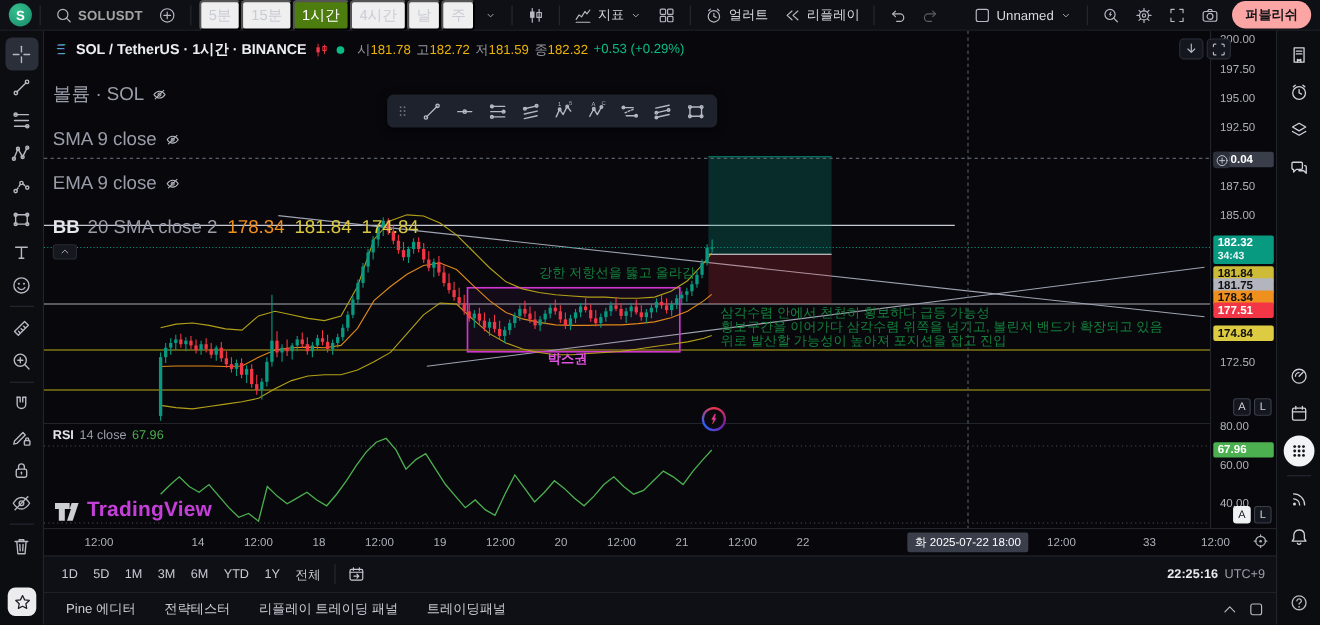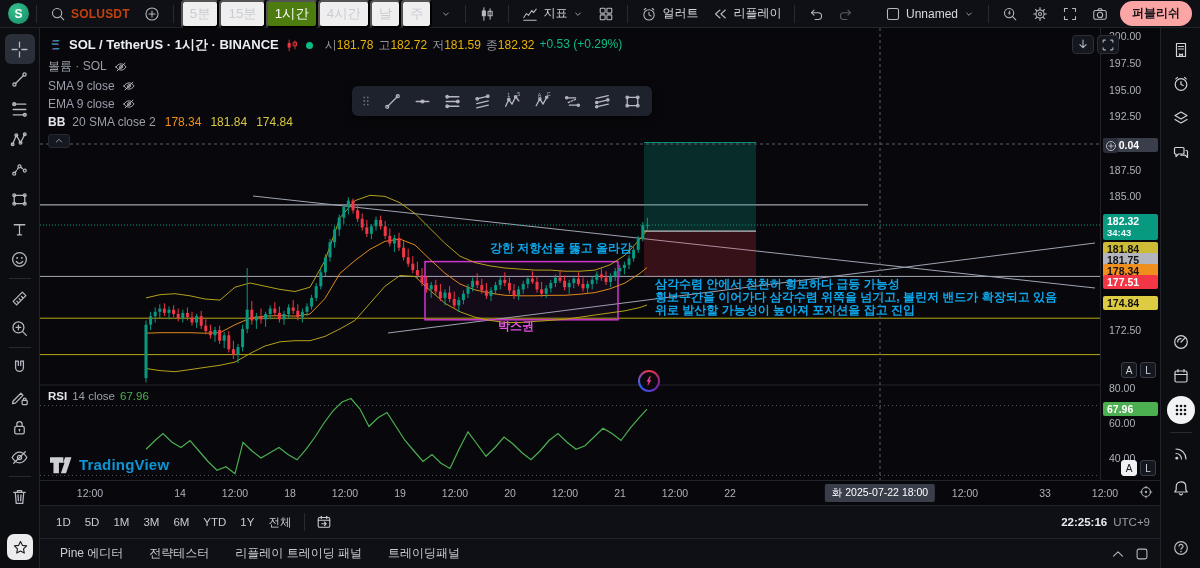--- a/index.html
+++ b/index.html
@@ -10,21 +10,21 @@
 
   
   .topbar { height:28px; background:#0f1015; border-bottom:1px solid #22242c;
     display:flex; align-items:center; justify-content:space-between; padding:0 8px; font-size:12px; }
   .tb-left,.tb-right { display:flex; align-items:center; gap:2px; height:100%; }
   .tb-sep { width:1px; height:18px; background:#272a33; margin:0 5px; }
   .tb-btn { display:flex; align-items:center; gap:5px; background:none; border:none; color:#d6d8e0;
     font-family:inherit; font-size:12px; padding:3px 6px; border-radius:4px; cursor:pointer; height:24px; }
   .avatar { width:21px; height:21px; border-radius:50%; background:radial-gradient(circle at 35% 30%, #35c08e, #178a67);
     color:#fff; font-weight:bold; font-size:12px; display:flex; align-items:center; justify-content:center; }
-  .symbol-text { font-weight:bold; color:#c2410c; letter-spacing:.2px; }
+  .symbol-text { font-weight:bold; color:#a3a3a3; letter-spacing:.2px; }
   .tf-group { display:flex; align-items:center; }
   .tf { padding:3px 7px; border-radius:4px; color:#c9ccd4; cursor:pointer; }
   .tf.active { background:#4d7c0f; color:#fff; }
   .publish { background:#fca5a5; color:#15161a; font-weight:bold; border:none; border-radius:14px;
     padding:4px 12px; font-size:12px; font-family:inherit; cursor:pointer; margin-left:4px; }
   .dim { opacity:.45; }
 
   
   .main { display:flex; height:540px; }
   .sidebar { width:40px; background:#0c0d11; position:relative; flex:none; }
@@ -48,47 +48,47 @@
 
   
   .legend { left:8px; top:8px; font-size:12px; }
   .lg-main { display:flex; align-items:center; gap:6px; }
   .lg-title { font-size:13px; font-weight:bold; color:#eceef2; cursor:pointer; }
   .status-dot { width:7px; height:7px; border-radius:50%; background:#0abb87; }
   .ohlc { display:flex; gap:5px; margin-left:6px; font-size:12px; }
   .ohlc .lbl { color:#9598a1; }
   .ohlc .val { color:#eab308; }
   .ohlc .chg { color:#0abb87; }
-  .lg-row.sub { margin-top:4px; color:#9b9eaa; font-size:12px; display:flex; align-items:center; gap:7px;text-align:right; }
+  .lg-row.sub { margin-top:20px; color:#9b9eaa; font-size:17px; display:flex; align-items:center; gap:7px;text-align:right; }
   .eye-btn { background:none; border:none; color:#9b9eaa; cursor:pointer; padding:0; display:flex; }
   .bb-name { color:#e3e5ea; font-weight:bold; }
   .bbv { margin-left:2px; }
   .bbv.o { color:#ef8f1e; } .bbv.y { color:#d9c83f; }
   .collapse-btn { margin-top:5px; width:22px; height:14px; background:#16181f; border:1px solid #272a33;
     border-radius:3px; color:#9b9eaa; display:flex; align-items:center; justify-content:center; cursor:pointer; }
 
   
   .float-tools { left:312px; top:58px; background:#1e222d; border-radius:6px; box-shadow:0 2px 8px rgba(0,0,0,.6);
     display:flex; align-items:center; padding:3px 6px; gap:2px; }
   .ft-handle { color:#6b6f7b; margin-right:2px; cursor:grab; display:flex; }
   .ft-btn { width:28px; height:24px; background:none; border:none; color:#cfd2da; border-radius:4px;
     display:flex; align-items:center; justify-content:center; cursor:pointer; }
 
   
-  .anno { position:absolute; z-index:3; white-space:nowrap; color:#0ea5e9; font-size:12px; font-weight:bold; }
+  .anno { position:absolute; z-index:3; white-space:nowrap; color:#15803d; font-size:12px; font-weight:normal; }
   .anno.box-label { color:#e052e0; font-weight:bold; }
   .bolt-badge { position:absolute; z-index:3; width:22px; height:22px; border-radius:50%;
     background:conic-gradient(#f23645,#7b1fa2,#2962ff,#f23645); display:flex; align-items:center; justify-content:center; }
   .bolt-inner { width:18px; height:18px; border-radius:50%; background:#0a0a0e; display:flex; align-items:center; justify-content:center; }
 
   
   .rsi-legend { left:8px; top:362px; font-size:11.5px; display:flex; gap:5px; align-items:center; }
   .rsi-name { color:#e3e5ea; font-weight:bold; } .rsi-params { color:#9b9eaa; } .rsi-val { color:#4caf50; }
   .watermark { left:8px; top:424px; display:flex; align-items:center; gap:7px; opacity:.9; }
-  .wm-text { font-size:15px; font-weight:bold; color:#0ea5e9; letter-spacing:.2px; }
+  .wm-text { font-size:19px; font-weight:bold; color:#d946ef; letter-spacing:.2px; }
 
   
   .price-axis { position:absolute; left:1060px; top:0; width:60px; height:477px; background:#08080c;
     border-left:1px solid #22242c; z-index:4; font-size:10.5px; cursor:ns-resize; }
   .p-tick { position:absolute; left:8px; transform:translateY(-50%); color:#aeb1ba; }
   .p-label { position:absolute; left:2px; width:55px; transform:translateY(-50%); padding:1px 4px;
     border-radius:2px; font-size:10.5px; line-height:12px; }
   .p-label .sub { font-size:9.5px; opacity:.92; }
   .axis-plus { position:absolute; left:2px; top:110px; width:15px; height:15px; background:#2b2f3a;
     border:none; border-radius:3px; color:#cfd2da; display:flex; align-items:center; justify-content:center; cursor:pointer; }

